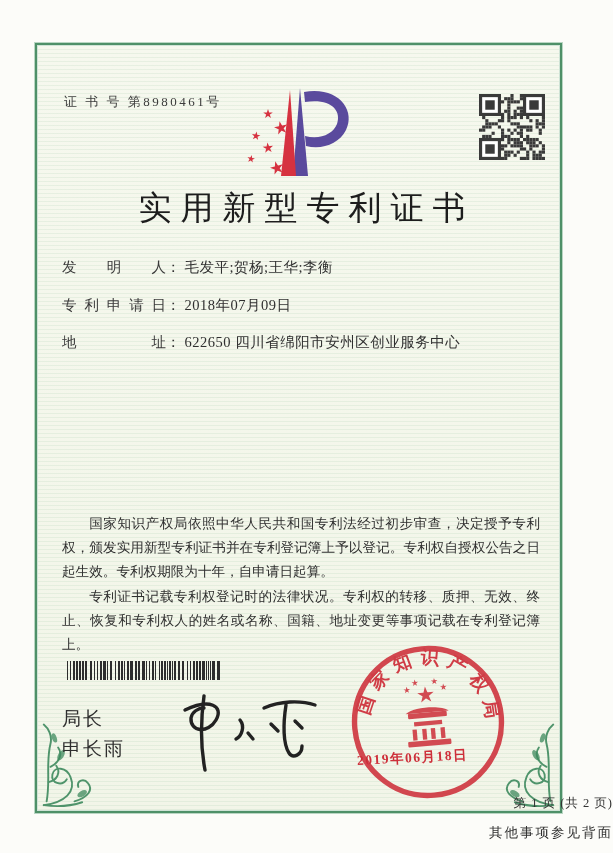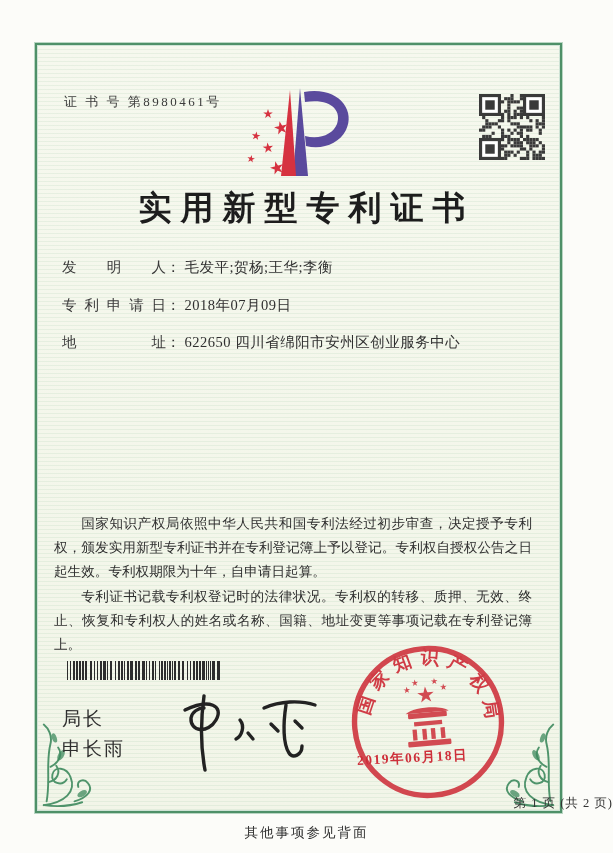--- a/index.html
+++ b/index.html
@@ -19,56 +19,56 @@
     box-sizing:border-box;
   }
   .cert-no{
     position:absolute;left:64px;top:93px;
     font-size:13px;letter-spacing:2.5px;color:#3c3c3c;
   }
   .logo{position:absolute;left:238px;top:76px;width:132px;height:112px;}
   .qr{position:absolute;left:479px;top:94px;width:66px;height:66px;}
   .title{
     position:absolute;left:0;top:186px;width:613px;text-align:center;
-    font-size:33px;font-weight:bold;color:#1d1d1d;letter-spacing:9px;
+    font-size:33px;font-weight:normal;color:#1d1d1d;letter-spacing:9px;
   }
   .fields{position:absolute;left:62px;top:257px;width:480px;font-size:14.5px;color:#333;}
   .frow{margin-bottom:16.5px;line-height:21px;white-space:nowrap;}
   .flabel{
     display:inline-block;width:104px;vertical-align:top;
     text-align:justify;text-align-last:justify;color:#3a3a3a;
   }
   .flabel2{
     display:inline-block;width:88px;vertical-align:top;
     text-align:justify;text-align-last:justify;color:#3a3a3a;
   }
   .fcolon{display:inline-block;margin-right:4px;}
   .fvalue{letter-spacing:.5px;color:#2f2f2f;}
   .grantrow{display:flex;}
   .grant-left{width:223px;flex:none;}
   .body-text{
-    position:absolute;left:54px;top:512px;width:478px;
+    position:absolute;left:62px;top:512px;width:478px;
     font-size:13.6px;line-height:1.78;color:#2f2f2f;text-align:justify;
   }
   .body-text p{margin:0;text-indent:2em;}
   .barcode{position:absolute;left:67px;top:661px;width:158px;height:19px;}
   .signer{position:absolute;left:62px;top:704px;font-size:19px;color:#2e2e2e;line-height:30px;letter-spacing:2px;}
   .signature{position:absolute;left:152px;top:686px;width:176px;height:92px;}
   .seal{position:absolute;left:347px;top:641px;width:162px;height:162px;opacity:.93;transform:rotate(-5deg);}
   .seal-date{
     position:absolute;left:357px;top:748px;width:150px;
     color:#ce2f3a;font-weight:bold;font-size:13.5px;letter-spacing:1.5px;
     transform:rotate(-3deg);white-space:nowrap;
   }
   .page-no{
     position:absolute;left:0;top:795px;width:613px;text-align:right;
     font-size:12.5px;color:#333;letter-spacing:1px;
   }
   .back-note{
-    position:absolute;left:0;top:824px;width:613px;text-align:center;
+    position:absolute;left:0;top:824px;width:613px;text-align:right;
     font-size:13.5px;color:#2f2f2f;letter-spacing:2px;
   }
   .flourish{position:absolute;width:96px;height:98px;}
   .flourish.bl{left:1px;bottom:1px;}
   .flourish.br{right:1px;bottom:1px;transform:scaleX(-1);}
 </style>
 </head>
 <body>
 
 <div class="frame">

